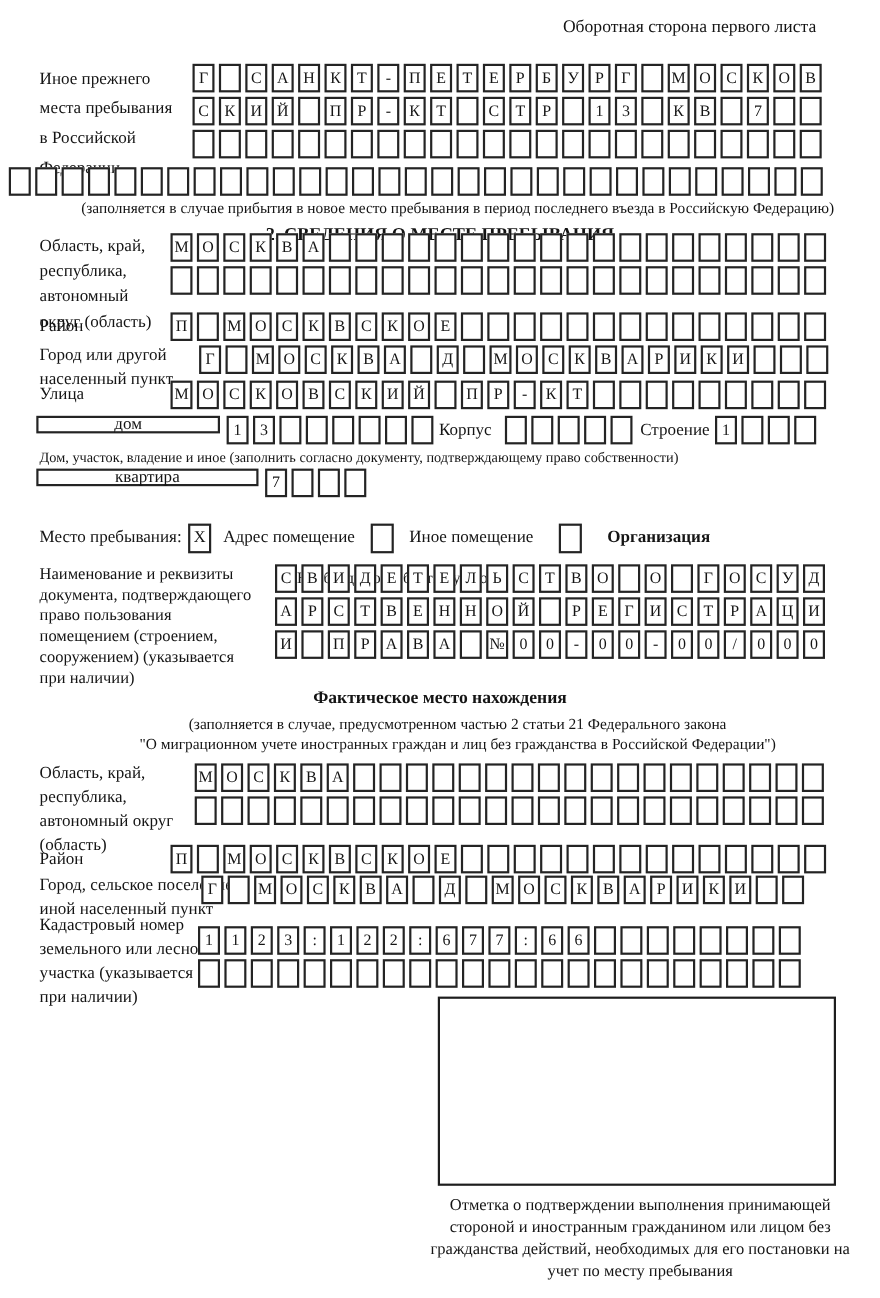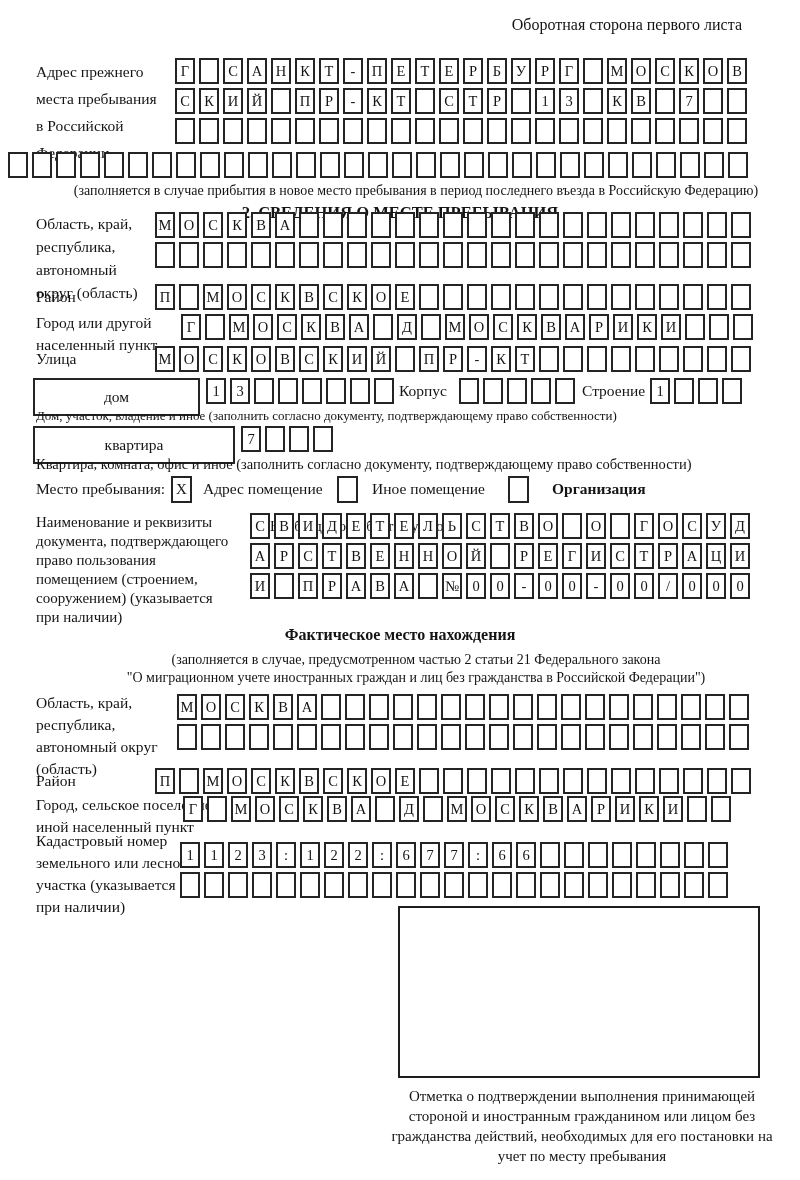--- a/index.html
+++ b/index.html
@@ -16,42 +16,42 @@
   .lh20 div{line-height:19px;font-size:15px;}
   .lh22 div{line-height:22px;}
   .cellrow{position:absolute;display:flex;}
   .cell{
     flex:0 0 auto;width:20px;height:26px;margin-right:4px;
     border:2px solid #242424;box-sizing:border-box;background:#fff;
     display:flex;align-items:center;justify-content:center;
     font-size:14.5px;line-height:1;
   }
   .labelbox{
-    position:absolute;height:38px;border:2px solid #242424;box-sizing:border-box;
+    position:absolute;height:16px;border:2px solid #242424;box-sizing:border-box;
     display:flex;align-items:center;justify-content:center;font-size:15.5px;background:#fff;
   }
   .checkbox{
     position:absolute;width:21px;height:27px;border:2px solid #242424;box-sizing:border-box;
     display:flex;align-items:center;justify-content:center;font-size:15px;background:#fff;
   }
   .note{position:absolute;font-size:14px;white-space:nowrap;}
   .center{left:0;width:100%;text-align:center;white-space:normal;padding-left:16px;}
   .title{position:absolute;left:0;width:100%;text-align:center;font-weight:bold;font-size:16.5px;}
   .bigbox{position:absolute;left:398px;top:906px;width:362px;height:172px;border:2px solid #1d1d1d;box-sizing:border-box;background:#fff;}
   .caption{position:absolute;left:390px;top:1086px;width:384px;text-align:center;font-size:15px;line-height:20px;}
 </style>
 </head>
 <body>
 
 <div class="page">
 
   <div class="hdr">Оборотная сторона первого листа</div>
 
   <div class="lines lh27" style="left:36px;top:58px;">
-      <div>Адрес прежнего</div>
+      <div>Иное прежнего</div>
       <div>места пребывания</div>
       <div>в Российской</div>
       <div>Федерации</div>
     </div>
   <div class="cellrow" style="left:175px;top:58px;">
       <span class="cell">Г</span>
       <span class="cell"></span>
       <span class="cell">С</span>
       <span class="cell">А</span>
       <span class="cell">Н</span>
@@ -342,21 +342,20 @@
     </div>
   <div class="note" style="left:36px;top:408px;font-size:13px;">Дом, участок, владение и иное (заполнить согласно документу, подтверждающему право собственности)</div>
 
   <div class="labelbox" style="left:33px;top:426px;width:202px;">квартира</div>
   <div class="cellrow" style="left:241px;top:426px;">
       <span class="cell">7</span>
       <span class="cell"></span>
       <span class="cell"></span>
       <span class="cell"></span>
     </div>
-  <div class="note" style="left:36px;top:456px;font-size:14.5px;">Квартира, комната, офис и иное (заполнить согласно документу, подтверждающему право собственности)</div>
 
   <div class="lbl" style="left:36px;top:480px;">Место пребывания:</div>
   <div class="checkbox" style="left:171px;top:476px;">X</div>
   <div class="lbl" style="left:203px;top:480px;">Адрес помещение</div>
   <div class="checkbox" style="left:337px;top:476px;"></div>
   <div class="lbl" style="left:372px;top:480px;">Иное помещение</div>
   <div class="checkbox" style="left:508px;top:476px;"></div>
   <div class="lbl" style="left:552px;top:480px;font-weight:bold;">Организация</div>
   <div class="note" style="left:180px;top:518px;width:360px;text-align:center;font-size:14.5px;">(Необходимо выбрать нужное)</div>
 

